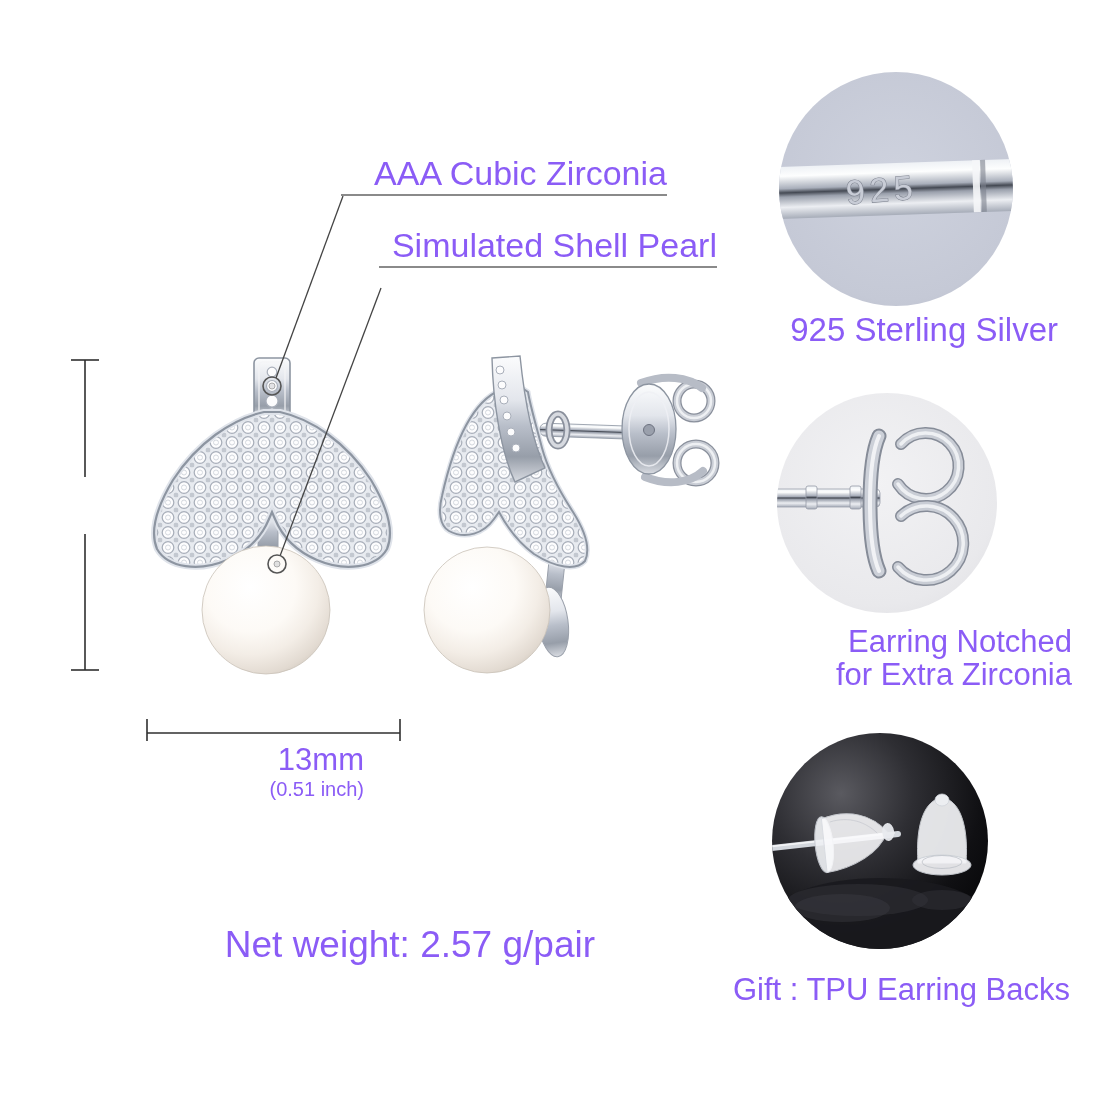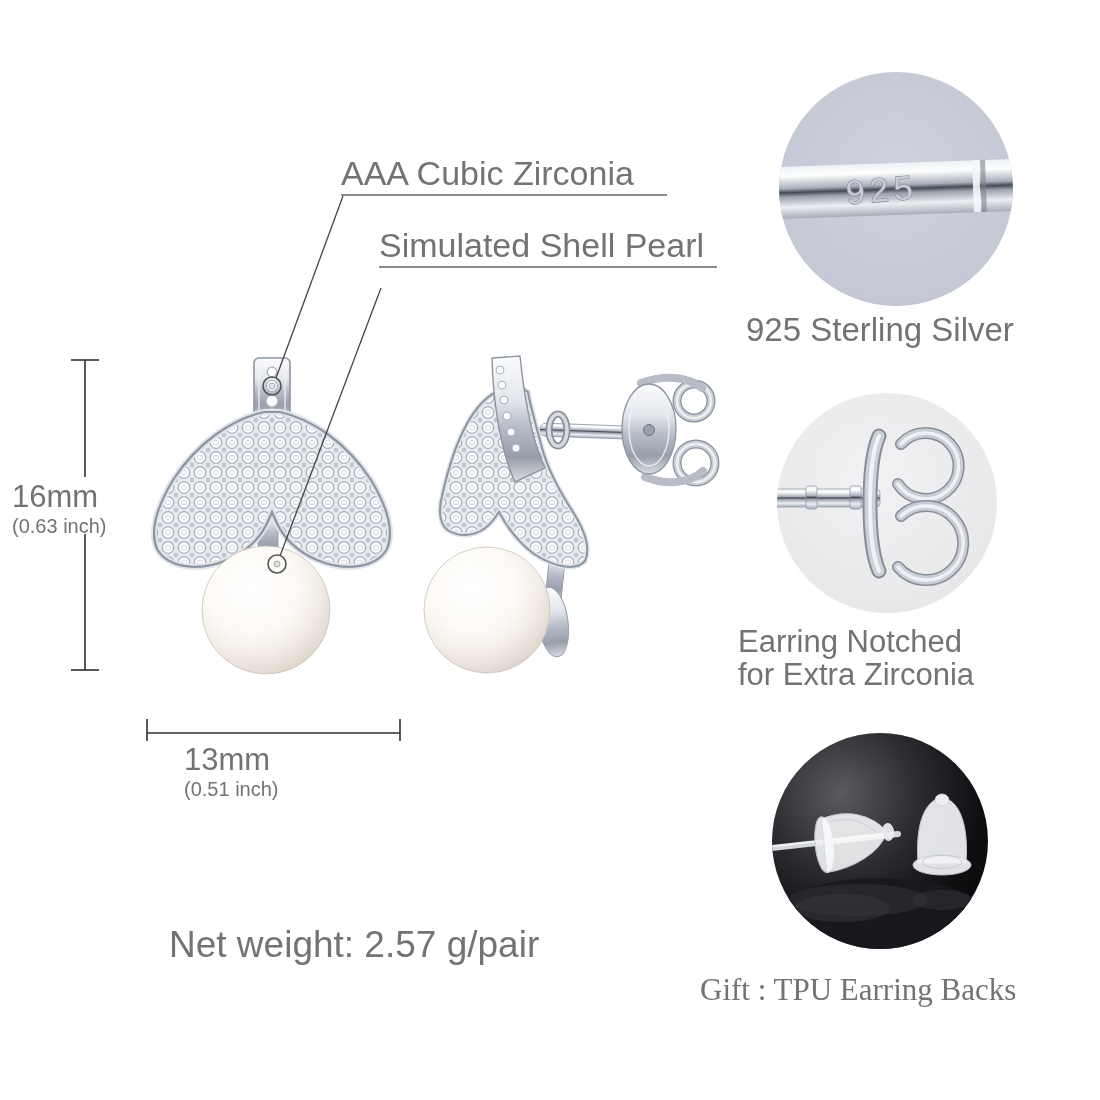--- a/index.html
+++ b/index.html
@@ -1,37 +1,37 @@
 <!DOCTYPE html>
 <html><head>
 <meta charset="utf-8">
 <style>
   html,body{margin:0;padding:0;background:#ffffff;}
   .canvas{
     position:relative;width:1100px;height:1100px;background:#ffffff;overflow:hidden;
     font-family:"Liberation Sans", sans-serif;color:#141414;
   }
   .canvas svg.art{position:absolute;left:0;top:0;}
-  .txt{position:absolute;text-align:left;color:#737373;}
+  .txt{position:absolute;text-align:right;color:#8b5cf6;}
   .callout{
     font-size:34px;line-height:42px;height:44px;box-sizing:border-box;
     border-bottom:2px solid #8a8a8a;white-space:nowrap;
   }
   .callout-1{left:341px;top:152px;width:326px;}
   .callout-2{left:379px;top:224px;width:338px;}
   .dim{line-height:1.05;}
   .dim .mm{font-size:31px;display:block;}
   .dim .inch{font-size:20px;display:block;margin-top:2px;}
   .dim-height{left:12px;top:481px;width:122px;}
   .dim-width{left:184px;top:744px;width:180px;}
   .net-weight{left:169px;top:924px;width:426px;font-size:37px;white-space:nowrap;}
   .caption{white-space:nowrap;}
   .caption-silver{left:746px;top:311px;width:312px;font-size:33px;}
   .caption-notched{left:738px;top:625px;width:334px;font-size:31px;line-height:33px;white-space:normal;}
-  .caption-gift{left:700px;top:972px;width:370px;font-size:31px;font-family:Liberation Serif, serif;}
+  .caption-gift{left:700px;top:972px;width:370px;font-size:31px;}
   .engrave-925{
     font-family:"Liberation Sans", sans-serif;font-size:34px;letter-spacing:5px;
     fill:#c8ccd6;stroke:#818692;stroke-width:1.1;paint-order:stroke;
   }
 </style>
 </head>
 <body>
 
 <div class="canvas">
 
@@ -229,24 +229,20 @@
           <ellipse cx="942" cy="862" rx="20" ry="6.5" fill="none" stroke="#b9bdc5" stroke-width="0.9" opacity="0.8"></ellipse>
         </g>
       </g>
     </g>
   </svg>
 
   <div class="txt callout callout-1">AAA Cubic Zirconia</div>
 
   <div class="txt callout callout-2">Simulated Shell Pearl</div>
 
-  <div class="txt dim dim-height">
-    <span class="mm">16mm</span>
-    <span class="inch">(0.63 inch)</span>
-  </div>
 
   <div class="txt dim dim-width">
     <span class="mm">13mm</span>
     <span class="inch">(0.51 inch)</span>
   </div>
 
   <div class="txt net-weight">Net weight: 2.57 g/pair</div>
 
   <div class="txt caption caption-silver">925 Sterling Silver</div>
 

